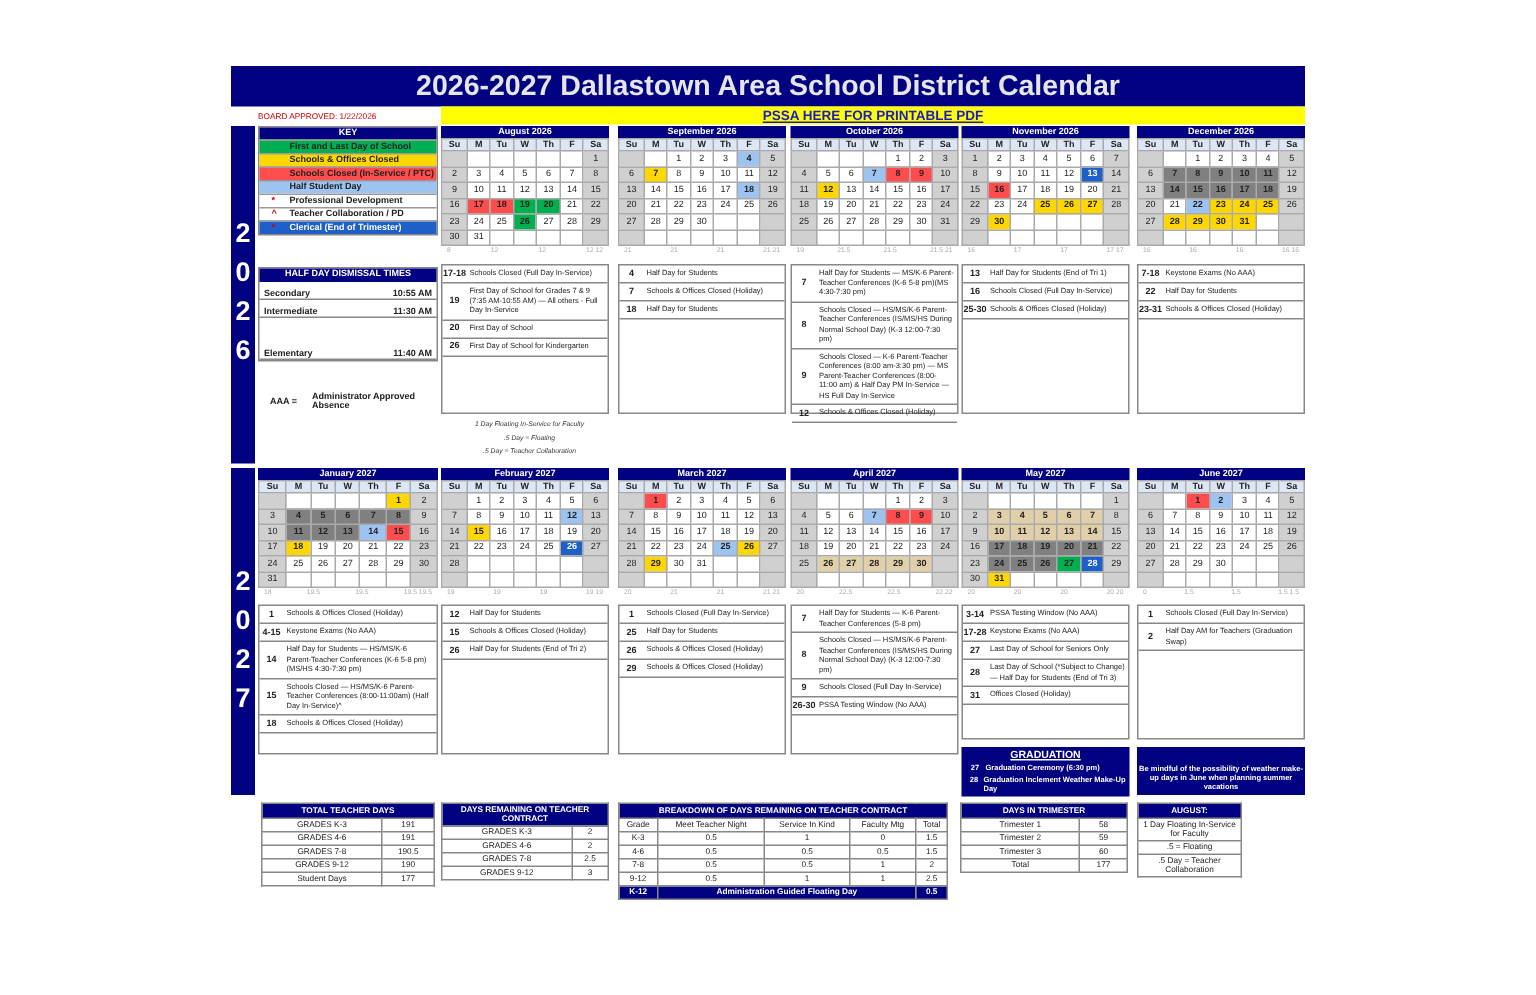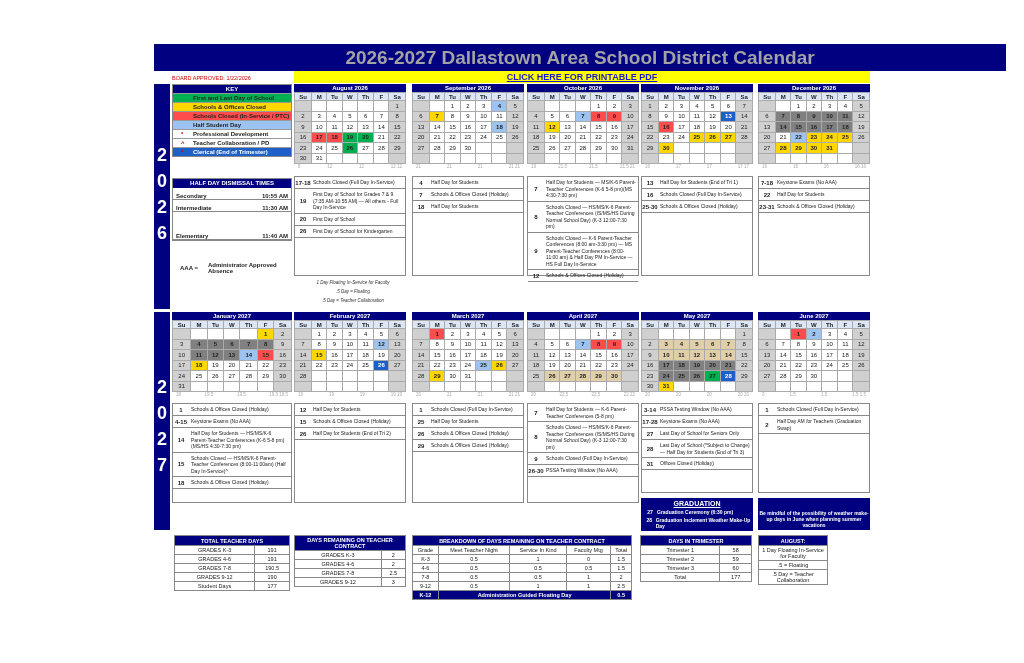--- a/index.html
+++ b/index.html
@@ -1,17 +1,17 @@
 <!DOCTYPE html>
 <html><head>
 <meta charset="utf-8">
 <style>
 *{box-sizing:border-box;margin:0;padding:0}
 body{width:1024px;height:663px;background:#fff;font-family:"Liberation Sans",sans-serif;font-size:6px;color:#222;position:relative;overflow:hidden}
-.title{position:absolute;left:154px;top:44px;width:852px;height:27px;background:#000080;color:#a3a3a3;font-size:19px;font-weight:bold;text-align:center;line-height:27px}
+.title{position:absolute;left:154px;top:44px;width:716px;height:27px;background:#000080;color:#e5e5e5;font-size:19px;font-weight:bold;text-align:center;line-height:27px}
 .pdfbar{position:absolute;left:294px;top:71px;width:576px;height:12px;background:#ffff00;text-align:center}
 .pdfbar a{color:#1a1acc;font-weight:bold;font-size:9px;text-decoration:underline;line-height:12px}
 .board{position:absolute;left:172px;top:75px;color:#c00;font-size:5.5px}
 .yearbar{position:absolute;left:154px;width:16px;background:#000080;color:#fff;font-weight:bold;font-size:18px;text-align:center}
 .yearbar span{display:block;height:26px;line-height:26px}
 .key{position:absolute;left:172px;top:84px;width:120px;border:1px solid #888}
 .key .hd{background:#000080;color:#fff;text-align:center;font-weight:bold;height:8px;line-height:8px}
 .key .row{height:9px;line-height:9px;padding-left:20px;font-weight:bold;border-top:1px solid #999;position:relative}
 .key .row i{position:absolute;left:8px;font-style:normal;color:#c00}
 .month{position:absolute;width:112px}
@@ -45,21 +45,21 @@
 .tbl{position:absolute;border-collapse:collapse}
 .tbl td,.tbl th{border:1px solid #888;font-size:5.5px;text-align:center;padding:1px}
 .tbl th.hd{background:#000080;color:#fff;font-weight:bold;height:10px}
 .tbl td.foot{background:#000080;color:#fff;font-weight:bold}
 </style>
 </head>
 <body>
 
 <div class="title">2026-2027 Dallastown Area School District Calendar</div>
 <div class="board">BOARD APPROVED:  1/22/2026</div>
-<div class="pdfbar"><a>CLICK HERE FOR PRINTABLE PDF</a></div>
+<div class="pdfbar"><a>PSSA HERE FOR PRINTABLE PDF</a></div>
 
 <div class="yearbar" id="y1" style="top:84px;height:225px;padding-top:58px">
     <span>2</span>
     <span>0</span>
     <span>2</span>
     <span>6</span>
   </div>
 <div class="yearbar" id="y2" style="top:312px;height:218px;padding-top:62px">
     <span>2</span>
     <span>0</span>

